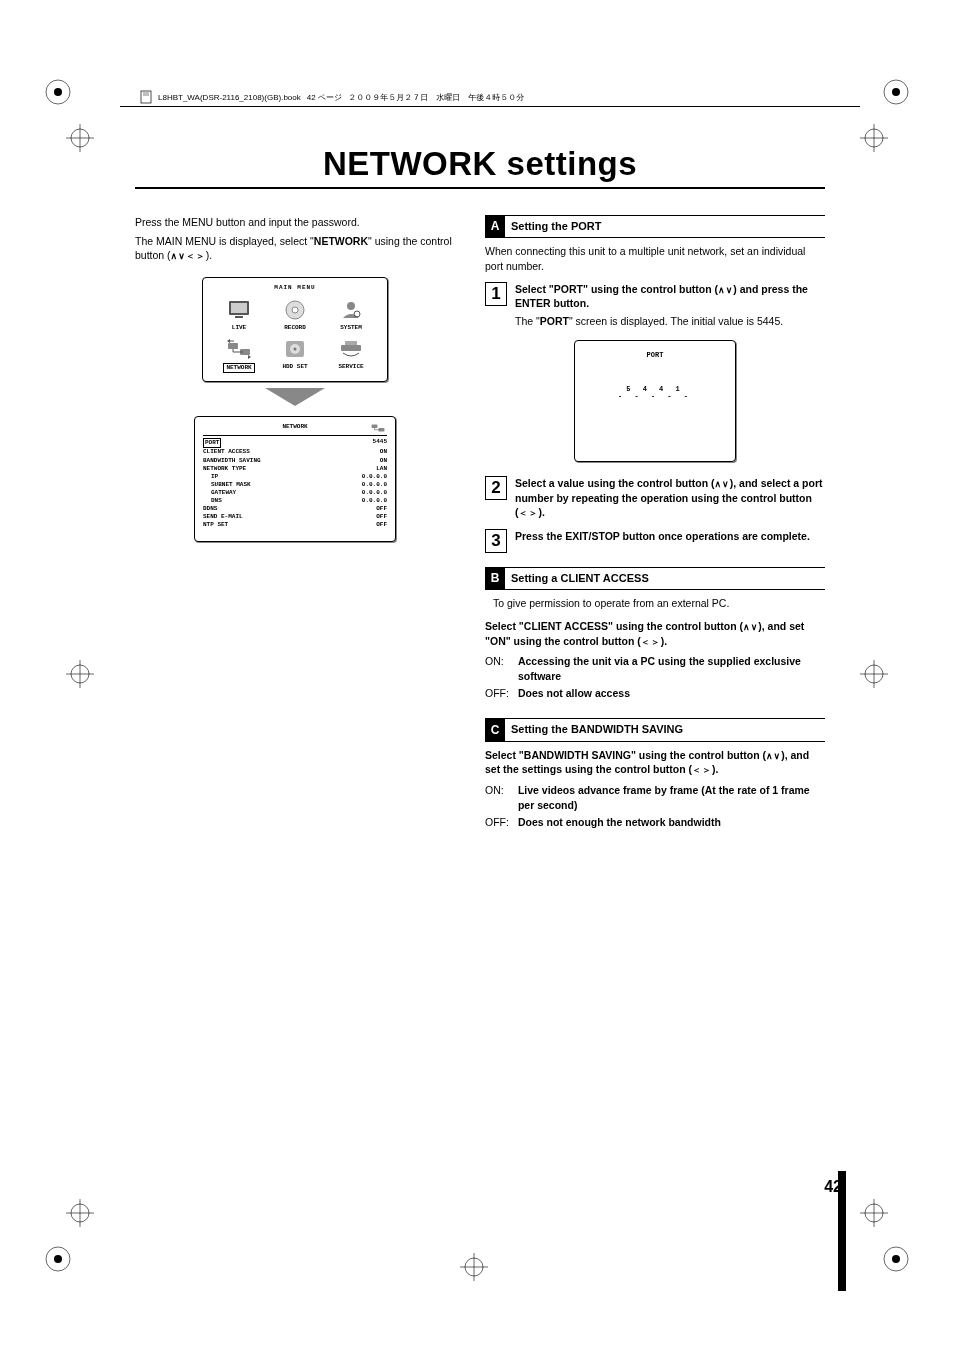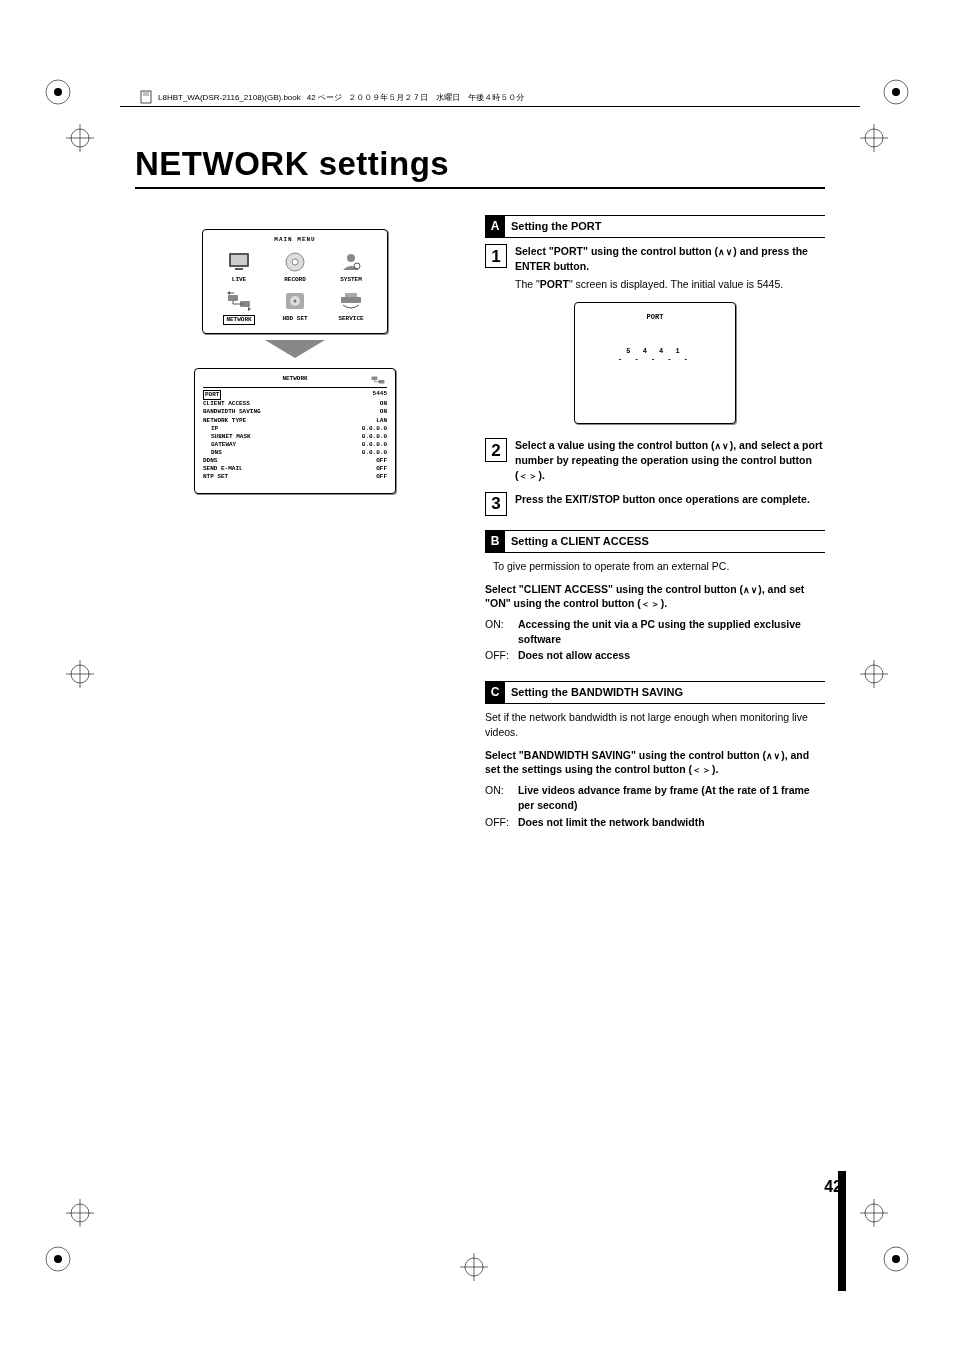--- a/index.html
+++ b/index.html
@@ -38,20 +38,21 @@
     position: absolute;
     top: 145px;
     left: 135px;
     width: 690px;
   }
   h1 {
     font-size: 33px;
     font-weight: bold;
     margin: 0 0 4px 0;
     letter-spacing: 0.5px;
+    text-align: center;
   }
   .title-rule {
     height: 2px;
     background: #000;
     margin-bottom: 26px;
   }
   .columns {
     display: flex;
     gap: 30px;
   }
@@ -290,20 +291,26 @@
   <span>２００９年５月２７日　水曜日　午後４時５０分</span>
 </div>
 
 <div class="page-content">
   <h1>NETWORK settings</h1>
   <div class="title-rule"></div>
 
   <div class="columns">
 
     <div class="col-left">
+      <div class="intro">
+        <p>Press the MENU button and input the password.</p>
+        <p>
+          <span>The MAIN MENU is displayed, select "</span><b>NETWORK</b><span>" using the control button (</span><span class="arrows">∧∨＜＞</span><span>).</span>
+        </p>
+      </div>
 
       <div class="menu-panel">
         <div class="title">MAIN MENU</div>
         <div class="menu-grid">
           <div class="menu-cell">
             <div class="icon">
                 <svg viewBox="0 0 28 24">
                   <rect x="4" y="3" width="20" height="14" rx="1" fill="#555"></rect>
                   <rect x="6" y="5" width="16" height="10" fill="#ccc"></rect>
                   <rect x="10" y="18" width="8" height="2" fill="#555"></rect>
@@ -430,20 +437,21 @@
           </div>
       </div>
     </div>
 
     <div class="col-right">
 
       <div class="section-header">
         <div class="letter">A</div>
         <div class="stitle">Setting the PORT</div>
       </div>
+      <p style="margin:4px 0 8px 0;">When connecting this unit to a multiple unit network, set an individual port number.</p>
 
       <div class="step">
         <div class="num">1</div>
         <div class="body">
           <p class="lead">
             <span>Select "PORT" using the control button (</span><span class="arrows">∧∨</span><span>) and press the ENTER button.</span>
           </p>
           <p>
             <span>The "</span><b>PORT</b><span>" screen is displayed. The initial value is 5445.</span>
           </p>
@@ -486,31 +494,30 @@
       </div>
       <div class="defn">
         <span class="dk">OFF:</span>
         <span class="dv">Does not allow access</span>
       </div>
 
       <div class="section-header" style="margin-top:18px;">
         <div class="letter">C</div>
         <div class="stitle">Setting the BANDWIDTH SAVING</div>
       </div>
-      <p style="margin:4px 0 8px 0;">Set if the network bandwidth is not large enough when monitoring live videos.</p>
       <p style="font-weight:bold; margin:0 0 6px 0;">
         <span>Select "BANDWIDTH SAVING" using the control button (</span><span class="arrows">∧∨</span><span>), and set the settings using the control button (</span><span class="arrows">＜＞</span><span>).</span>
       </p>
       <div class="defn">
         <span class="dk">ON:</span>
         <span class="dv">Live videos advance frame by frame (At the rate of 1 frame per second)</span>
       </div>
       <div class="defn">
         <span class="dk">OFF:</span>
-        <span class="dv">Does not limit the network bandwidth</span>
+        <span class="dv">Does not enough the network bandwidth</span>
       </div>
 
     </div>
   </div>
 </div>
 
 <div class="page-number">42</div>
 <div class="side-tab"></div>
 
 </body></html>

